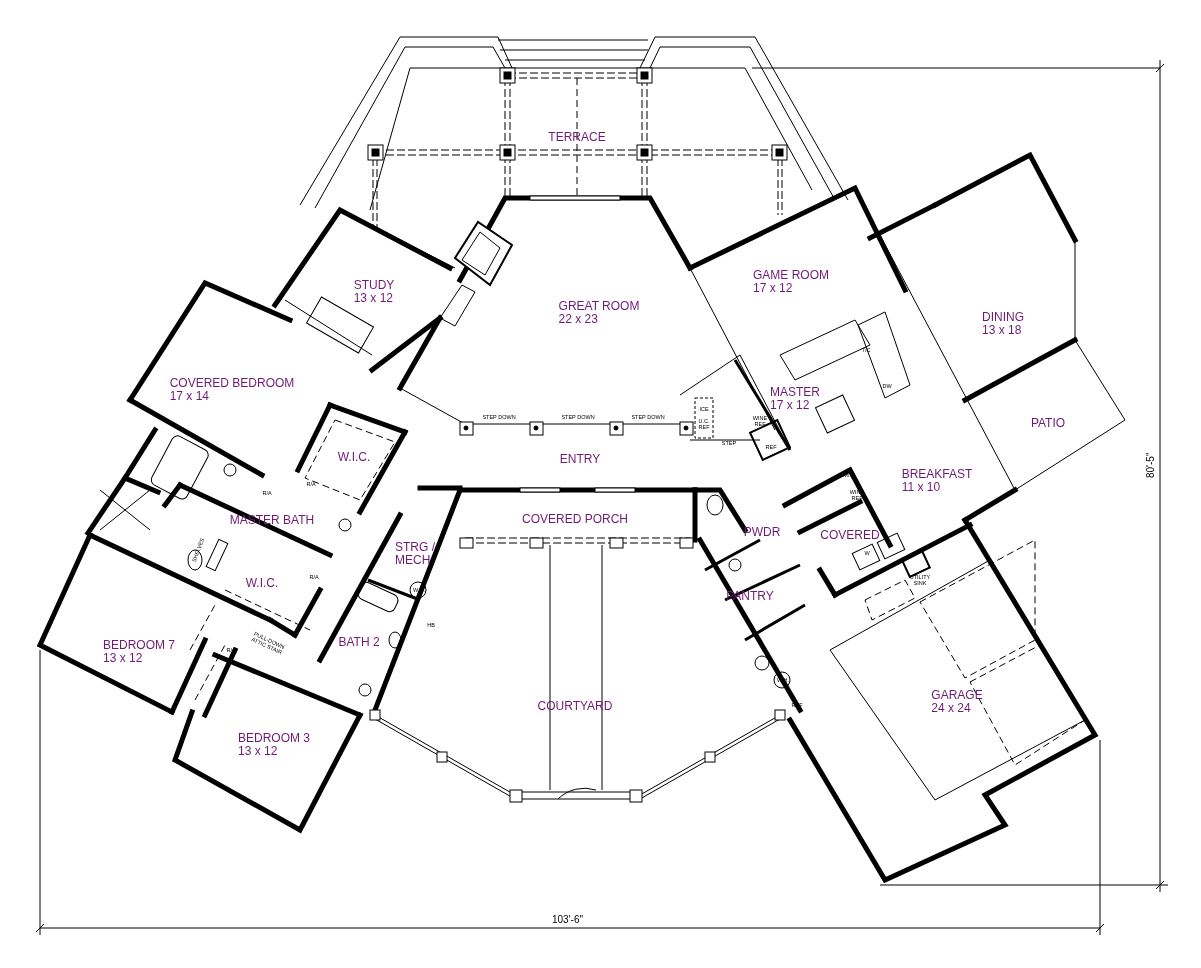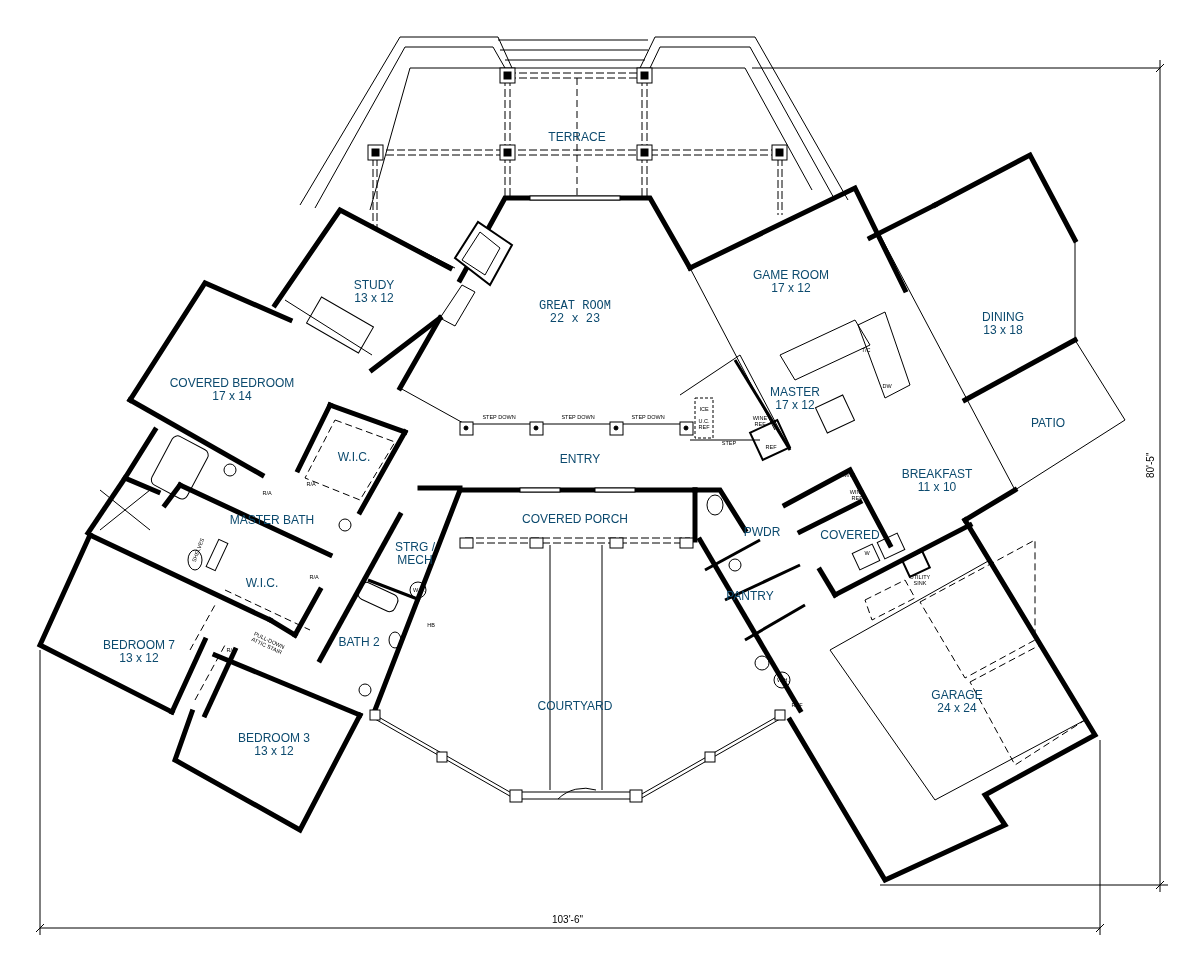--- a/index.html
+++ b/index.html
@@ -3,21 +3,21 @@
 <meta charset="utf-8">
 <style>
   html, body { margin:0; padding:0; background:#ffffff; }
   body { width:1201px; height:968px; overflow:hidden; position:relative; font-family:"Liberation Sans", sans-serif; }
   svg { position:absolute; left:0; top:0; }
   .wall { stroke:#000; stroke-width:5; fill:none; stroke-linecap:square; }
   .wallm { stroke:#000; stroke-width:3; fill:none; }
   .thin { stroke:#000; stroke-width:1; fill:none; }
   .dash { stroke:#000; stroke-width:1; fill:none; stroke-dasharray:7 4; }
   .dbl { stroke:#000; stroke-width:1; fill:none; stroke-dasharray:8 3; }
-  .lbl { position:absolute; font-size:12px; color:#0c4a6e; text-align:center; line-height:13px; transform:translate(-50%,-50%); white-space:nowrap; }
+  .lbl { position:absolute; font-size:12px; color:#701a75; text-align:left; line-height:13px; transform:translate(-50%,-50%); white-space:nowrap; }
   .small { position:absolute; font-size:5.5px; color:#000; text-align:center; transform:translate(-50%,-50%); white-space:nowrap; }
   .dim { position:absolute; font-size:10px; color:#000; white-space:nowrap; }
 </style>
 </head>
 <body>
 
 <svg width="1201" height="968" viewBox="0 0 1201 968">
 
   <g>
     <polyline class="thin" points="300,205 400,37 498,37 512,68"></polyline>
@@ -245,21 +245,21 @@
   </g>
 </svg>
 
 <div class="lbl" style="left:577px;top:137px;"><span>TERRACE</span></div>
 
 <div class="lbl" style="left:374px;top:292px;">
   <div>STUDY</div>
   <div>13 x 12</div>
 </div>
 
-<div class="lbl" style="left:575px;top:313px;font-family:Liberation Mono, monospace;">
+<div class="lbl" style="left:599px;top:313px;">
   <div>GREAT ROOM</div>
   <div>22 x 23</div>
 </div>
 
 <div class="lbl" style="left:791px;top:282px;">
   <div>GAME ROOM</div>
   <div>17 x 12</div>
 </div>
 
 <div class="lbl" style="left:979px;top:324px;margin-left:24px;">

